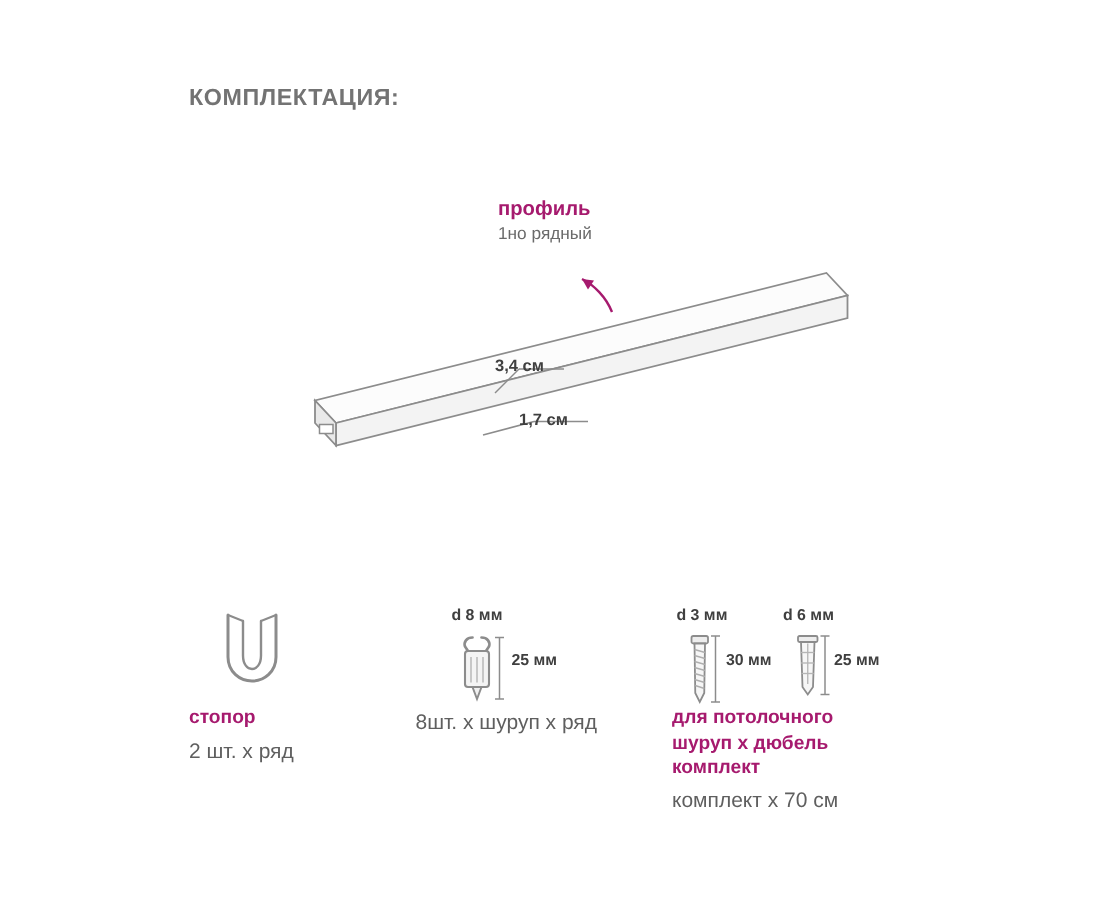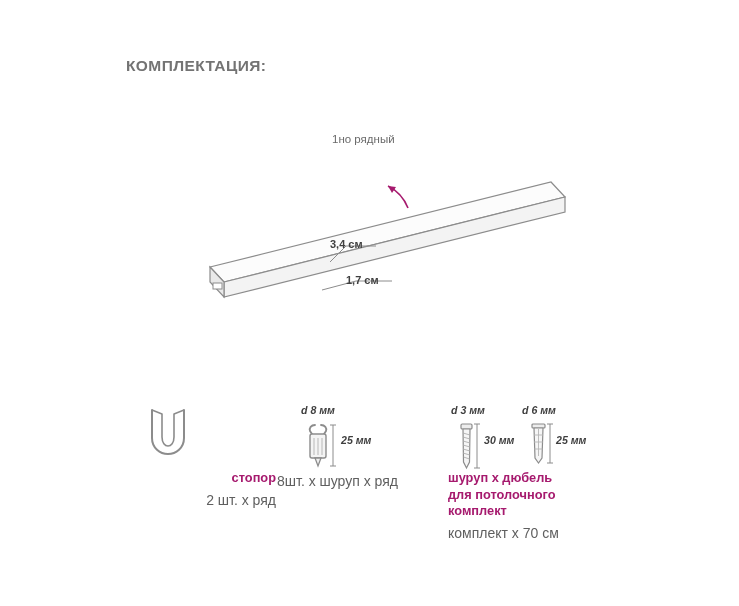--- a/index.html
+++ b/index.html
@@ -73,28 +73,27 @@
   .items {
     position: absolute;
     left: 0;
     top: 398px;
     width: 739px;
     height: 200px;
   }
   .item {
     position: absolute;
   }
-  .item-stopor  { left: 126px; width: 150px; text-align: right; }
+  .item-stopor  { left: 126px; width: 150px; }
   .item-hook    { left: 277px; width: 170px; }
   .item-screw   { left: 448px; width: 230px; }
 
   .item-icons {
     position: relative;
     height: 70px;
-    font-style: italic;
   }
 
   .item-name {
     font-size: 12.8px;
     font-weight: bold;
     color: #a61a6e;
     line-height: 1.3;
     margin-top: 2px;
   }
   .item-qty {
@@ -114,20 +113,21 @@
   }
 </style>
 </head>
 <body>
 
 <div class="page">
 
   <div class="title">КОМПЛЕКТАЦИЯ:</div>
 
   <div class="callout">
+    <div class="callout-title">профиль</div>
     <div class="callout-sub">1но рядный</div>
   </div>
 
   <svg class="profile-svg" width="420" height="180" viewBox="0 0 420 180" fill="none">
 
     <path d="M228 58 C 224 48, 216 40, 208 36" stroke="#a61a6e" stroke-width="1.6" fill="none"></path>
     <polygon points="208,36 216,37 212,43" fill="#a61a6e"></polygon>
 
     <polygon points="371,32 385,47 44,132 30,117" fill="#fcfcfc" stroke="#8c8c8c" stroke-width="1.2"></polygon>
 
@@ -223,21 +223,21 @@
           <line x1="8.3" y1="27" x2="16.5" y2="27" stroke="#b5b5b5" stroke-width="0.9"></line>
 
           <line x1="24" y1="2" x2="24" y2="41" stroke="#8c8c8c" stroke-width="1"></line>
           <line x1="21" y1="2" x2="27" y2="2" stroke="#8c8c8c" stroke-width="1"></line>
           <line x1="21" y1="41" x2="27" y2="41" stroke="#8c8c8c" stroke-width="1"></line>
         </svg>
         <div class="tech" style="left:108px; top:36px;">25 мм</div>
       </div>
 
       <div class="item-name">
+        <div>для потолочного</div>
         <div>шуруп х дюбель</div>
-        <div>для потолочного</div>
         <div>комплект</div>
       </div>
       <div class="item-qty">комплект х 70 см</div>
     </div>
 
   </div>
 </div>
 
 </body></html>

